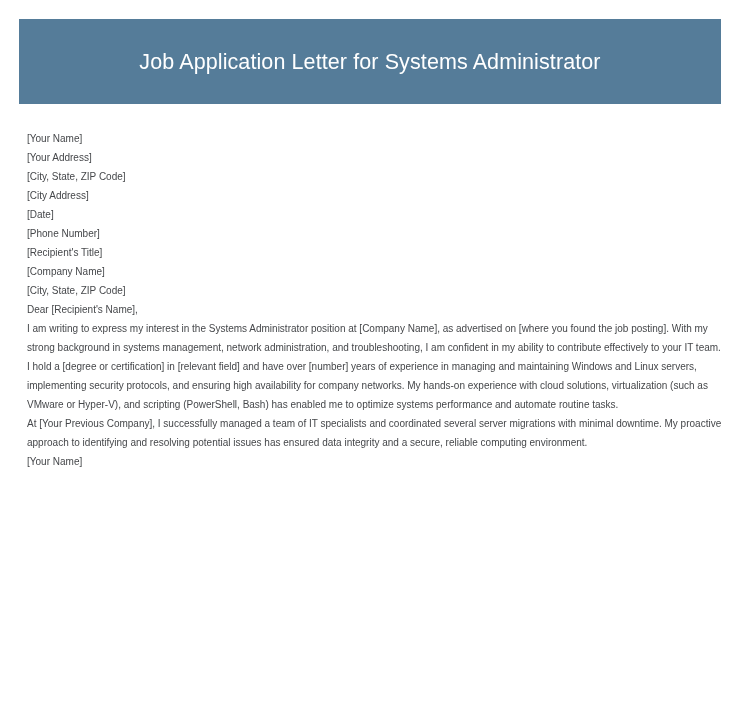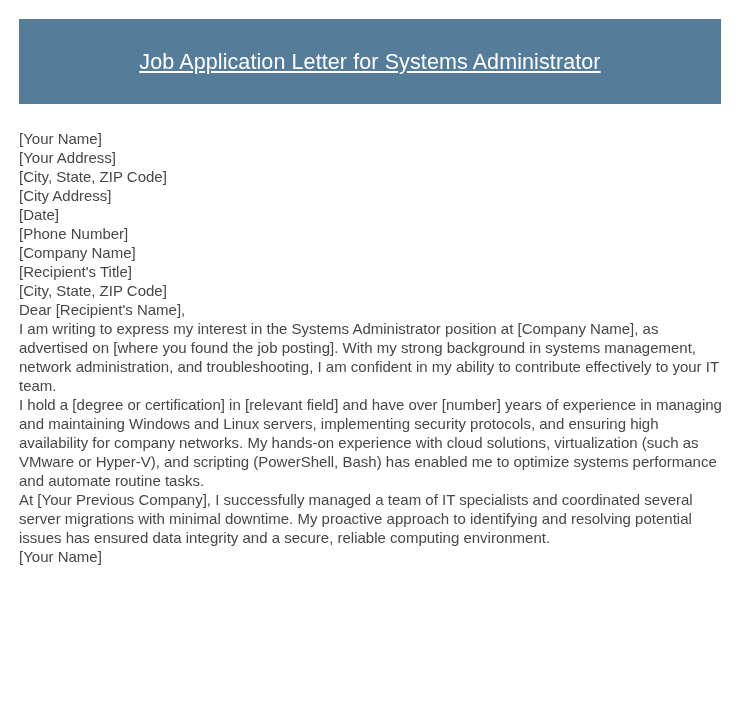--- a/index.html
+++ b/index.html
@@ -38,31 +38,30 @@
 
   .header-title {
     color: #ffffff;
     font-family: "Liberation Sans", sans-serif;
     font-size: 21.5px;
     font-weight: 400;
     line-height: 26px;
     letter-spacing: 0.1px;
     text-align: center;
     white-space: nowrap;
-    text-decoration: underline;
   }
 
   
   .letter-body {
     position: absolute;
-    left: 19px;
+    left: 27px;
     top: 129px;
     width: 704px;
     font-family: "Liberation Sans", sans-serif;
-    font-size: 15px;
+    font-size: 10px;
     line-height: 19px;
     color: #45474a;
     text-align: left;
   }
 
   .letter-line {
     display: block;
     white-space: normal;
     word-wrap: break-word;
   }
@@ -91,22 +90,22 @@
     <div class="letter-block">
       <span class="letter-line">[Your Name]</span>
       <span class="letter-line">[Your Address]</span>
       <span class="letter-line">[City, State, ZIP Code]</span>
       <span class="letter-line">[City Address]</span>
       <span class="letter-line">[Date]</span>
       <span class="letter-line">[Phone Number]</span>
     </div>
 
     <div class="letter-block">
+      <span class="letter-line">[Recipient's Title]</span>
       <span class="letter-line">[Company Name]</span>
-      <span class="letter-line">[Recipient's Title]</span>
       <span class="letter-line">[City, State, ZIP Code]</span>
     </div>
 
     <div class="letter-paragraph">Dear [Recipient's Name],</div>
 
     <div class="letter-paragraph">I am writing to express my interest in the Systems Administrator position at [Company Name], as advertised on [where you found the job posting]. With my strong background in systems management, network administration, and troubleshooting, I am confident in my ability to contribute effectively to your IT team.</div>
     <div class="letter-paragraph">I hold a [degree or certification] in [relevant field] and have over [number] years of experience in managing and maintaining Windows and Linux servers, implementing security protocols, and ensuring high availability for company networks. My hands-on experience with cloud solutions, virtualization (such as VMware or Hyper-V), and scripting (PowerShell, Bash) has enabled me to optimize systems performance and automate routine tasks.</div>
     <div class="letter-paragraph">At [Your Previous Company], I successfully managed a team of IT specialists and coordinated several server migrations with minimal downtime. My proactive approach to identifying and resolving potential issues has ensured data integrity and a secure, reliable computing environment.</div>
 
     <div class="letter-paragraph">[Your Name]</div>

